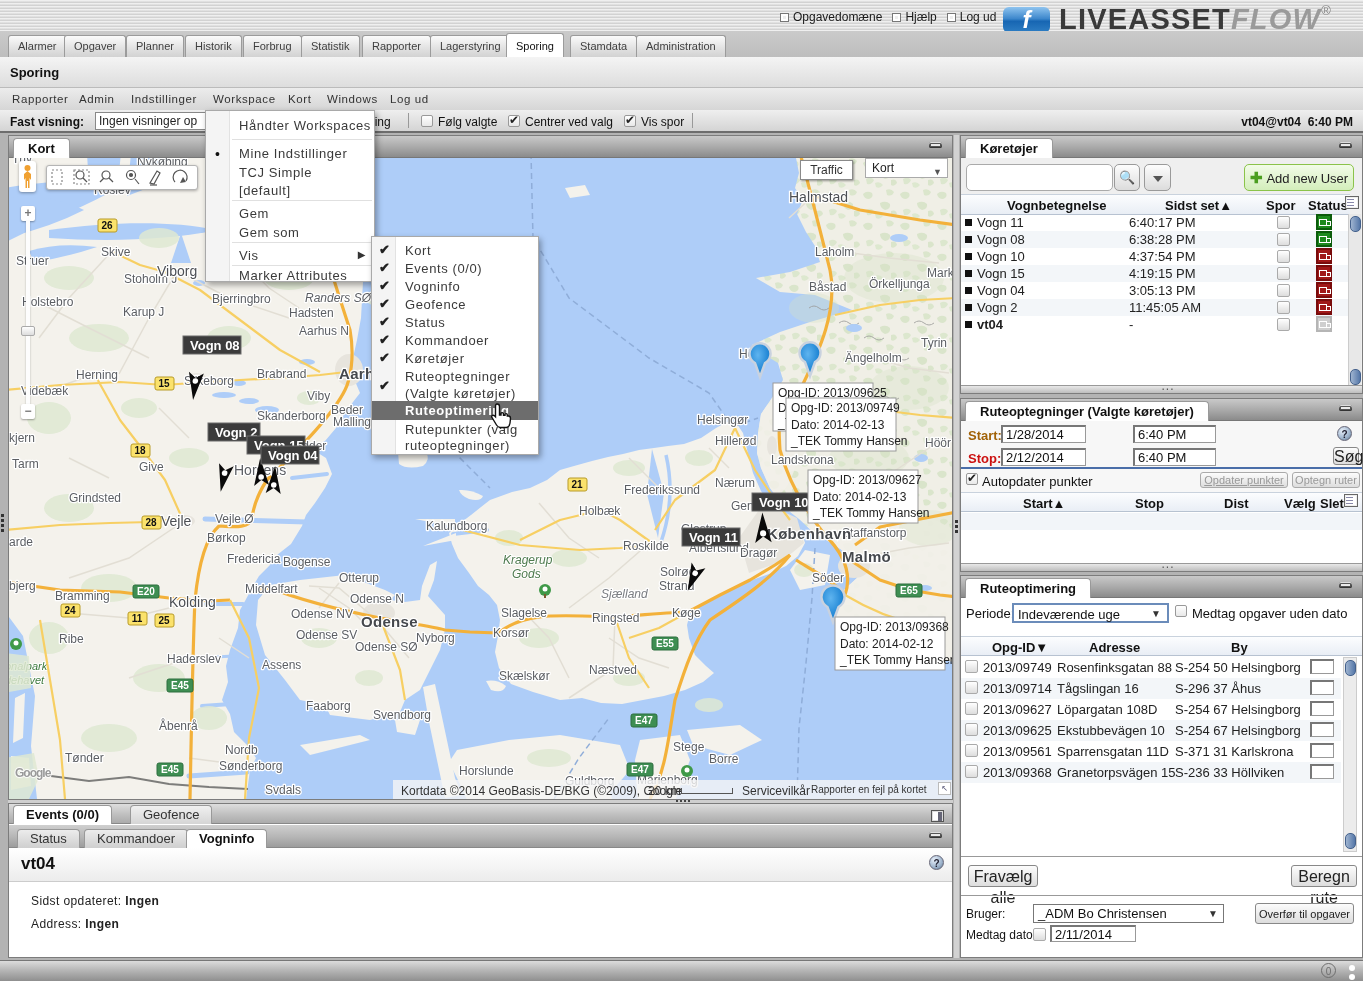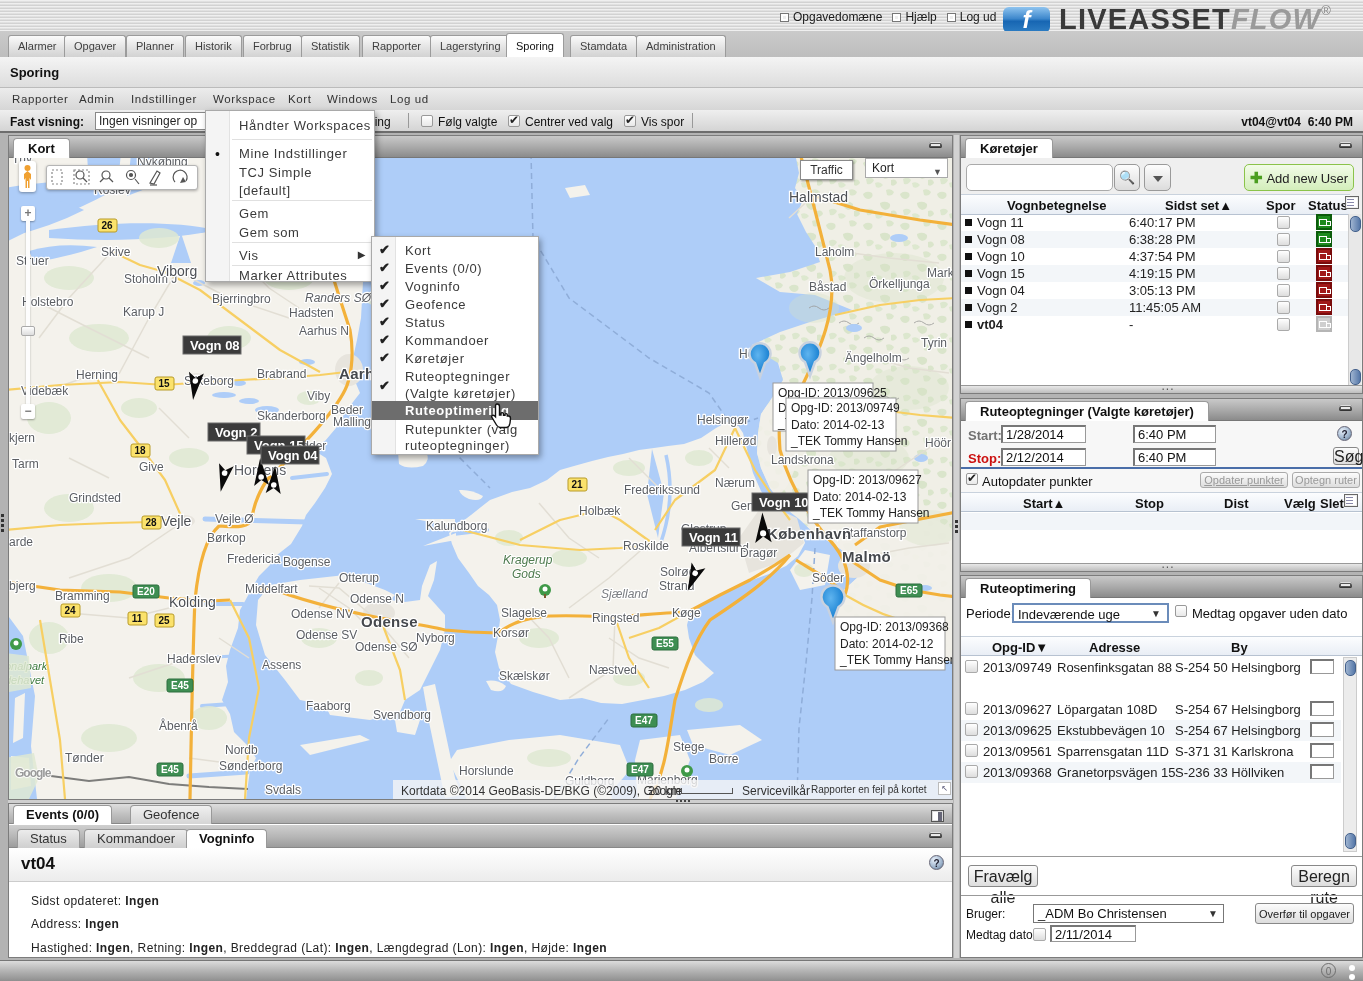--- a/index.html
+++ b/index.html
@@ -830,21 +830,21 @@
       </div>
     <div id="ksplit"></div>
   </div>
 </div>
 <div class="panel" id="prute1">
   <div class="phead">
       <span class="ptab">Ruteoptegninger (Valgte køretøjer)</span>
       <span class="pmin"></span>
     </div>
   <div class="pbody2">
-    <span class="r1lbl" style="left:7px;top:7px;color:#737373;">Start:</span>
+    <span class="r1lbl" style="left:7px;top:7px;color:#a16207;">Start:</span>
     <input class="r1in" style="left: 40px; top: 4px; width: 85px;" value="1/28/2014">
     <input class="r1in" style="left: 172px; top: 4px; width: 83px;" value="6:40 PM">
     <span id="help1" style="right:10px;top:5px;">?</span>
     <span class="r1lbl" style="left:7px;top:30px;color:#cc1111;">Stop:</span>
     <input class="r1in" style="left: 40px; top: 27px; width: 85px;" value="2/12/2014">
     <input class="r1in" style="left: 172px; top: 27px; width: 83px;" value="6:40 PM">
     <span class="sbtn" style="left:372px;top:26px;width:26px;height:18px;line-height:17px;">Søg</span>
     <div id="blueline"></div>
     <span class="cb ck" style="left:5px;top:52px;"></span>
     <span style="position:absolute;left:21px;top:53px;font-size:13px;color:#111;">Autopdater punkter</span>
@@ -878,20 +878,27 @@
       <span style="left:128px;">Adresse</span>
       <span style="left:270px;">By</span>
     </div>
     <div class="orow" style="top:59px;">
         <span class="ocb"></span>
         <span class="c1">2013/09749</span>
         <span class="c2">Rosenfinksgatan 88</span>
         <span class="c3">S-254 50 Helsingborg</span>
         <span class="c4"></span>
       </div>
+    <div class="orow alt" style="top:80px;">
+        <span class="ocb"></span>
+        <span class="c1">2013/09714</span>
+        <span class="c2">Tågslingan 16</span>
+        <span class="c3">S-296 37 Åhus</span>
+        <span class="c4"></span>
+      </div>
     <div class="orow" style="top:101px;">
         <span class="ocb"></span>
         <span class="c1">2013/09627</span>
         <span class="c2">Löpargatan 108D</span>
         <span class="c3">S-254 67 Helsingborg</span>
         <span class="c4"></span>
       </div>
     <div class="orow alt" style="top:122px;">
         <span class="ocb"></span>
         <span class="c1">2013/09625</span>
@@ -941,21 +948,20 @@
     <span class="btab2" style="left:75px;">Kommandoer</span>
     <span class="btab2 on" style="left:177px;">Vogninfo</span>
     <span class="pmin" style="top:7px;"></span>
   </div>
   <div id="vthead">
       <b>vt04</b>
       <span id="vhelp">?</span>
     </div>
   <span class="vline" style="top:90px;">Sidst opdateret: <b>Ingen</b></span>
   <span class="vline" style="top:113px;">Address: <b>Ingen</b></span>
-  <span class="vline" style="top:137px;">Hastighed: <b>Ingen</b>, Retning: <b>Ingen</b>, Breddegrad (Lat): <b>Ingen</b>, Længdegrad (Lon): <b>Ingen</b>, Højde: <b>Ingen</b></span>
 </div>
 
 <div class="abs" style="left:954px;top:135px;width:5px;height:823px;background:#d2d2d2;"></div>
 <div class="abs" style="left:955px;top:520px;width:3px;height:3px;background:#333;box-shadow:0 5px 0 #333,0 10px 0 #333;"></div>
 <div class="abs" style="left:1px;top:514px;width:3px;height:3px;background:#333;box-shadow:0 5px 0 #333,0 10px 0 #333,0 15px 0 #333;"></div>
 <div class="abs" style="left:8px;top:800px;width:945px;height:3px;background:#cfcfcf;"></div>
 <div class="abs" style="left:676px;top:800px;width:2px;height:2px;background:#444;box-shadow:4px 0 0 #444,8px 0 0 #444,12px 0 0 #444;"></div>
 
 <div class="menu" id="menu1" style="left:205px;top:110px;width:170px;height:172px;">
   <div class="gut"></div>

